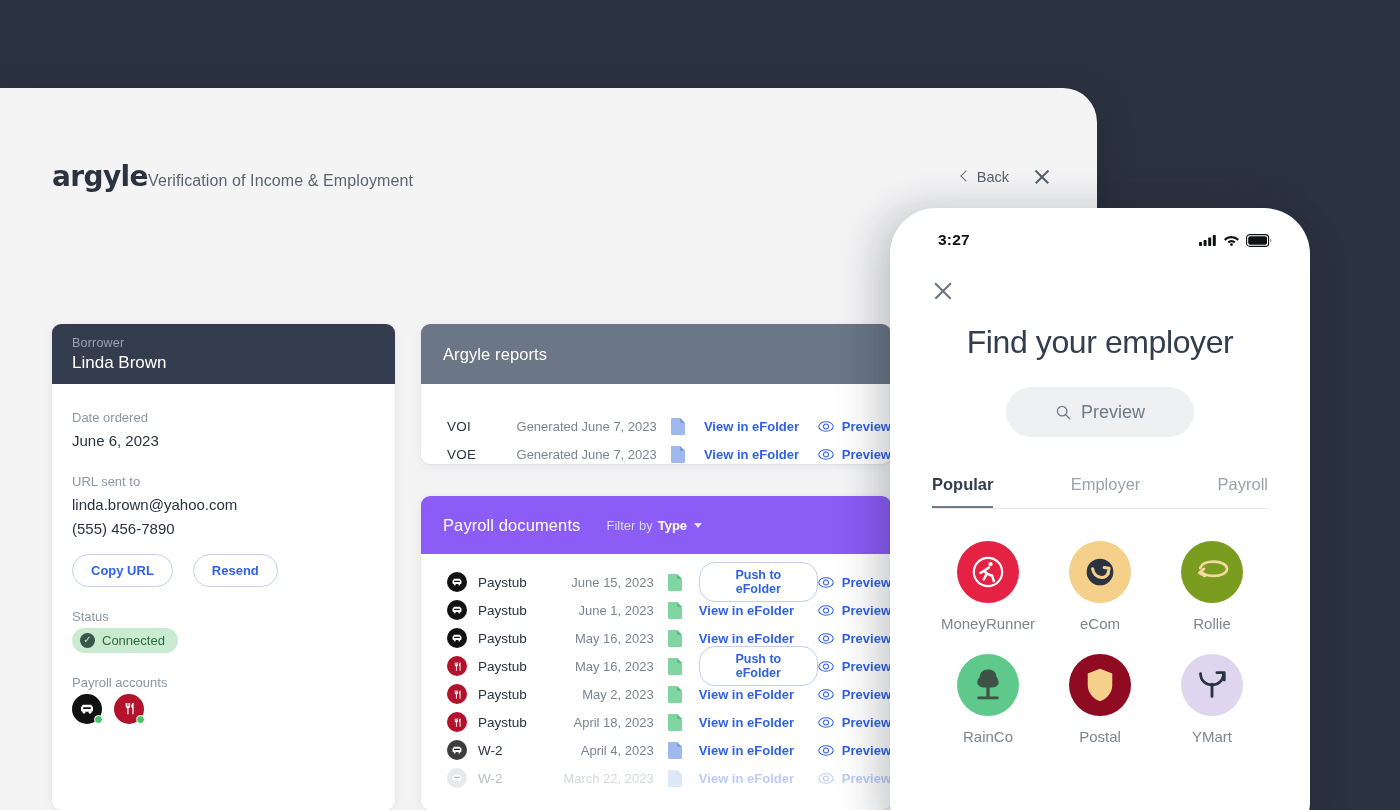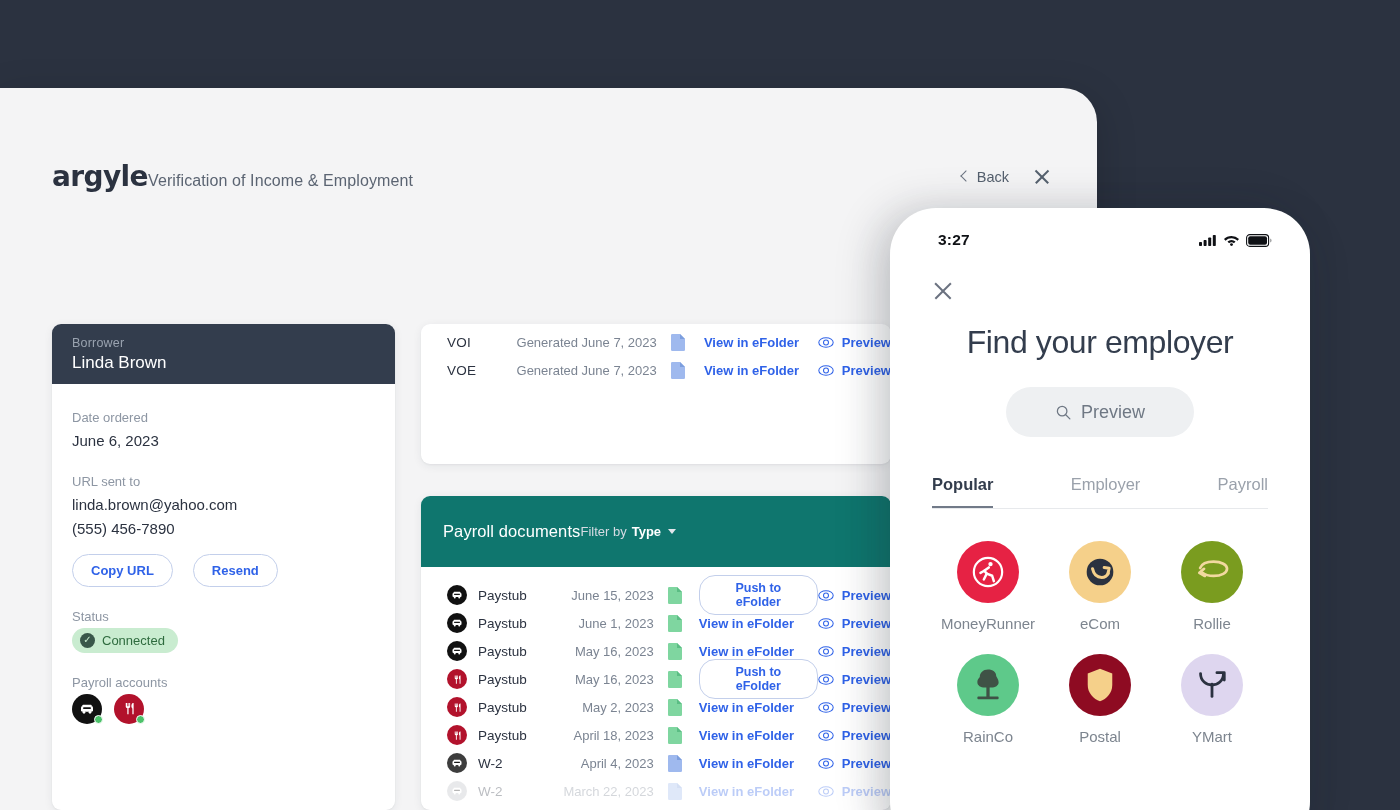--- a/index.html
+++ b/index.html
@@ -103,35 +103,35 @@
     border-radius: 50%; background: #4cc26a; border: 1.5px solid #fff;
   }
 
   
   #reports-card { left: 421px; top: 236px; width: 470px; height: 140px; }
   #reports-card .card-head { background: #6b7686; height: 60px; }
   .report-row, .doc-row {
     display: flex; align-items: center; height: 28px;
     font-size: 13.5px; padding: 0 0 0 26px;
   }
-  .report-rows { padding-top: 4px; }
+  .report-rows { padding-top: 28px; }
   .rep-name { width: 72px; color: #2b3240; font-size: 13.5px; letter-spacing: 0.2px; }
   .rep-date { width: 160px; color: #7b8492; font-size: 13px; }
   .doc-icon-cell { width: 34px; display: flex; align-items: center; }
   .link-cell { width: 118px; }
   .link {
     color: #2f62e8; font-size: 13px; font-weight: 600; cursor: pointer;
     text-decoration: none;
   }
   .preview-cell { display: flex; align-items: center; gap: 8px; cursor: pointer; }
   .preview-label { color: #2f62e8; font-size: 13px; font-weight: 600; }
 
   
   #payroll-card { left: 421px; top: 408px; width: 470px; height: 314px; }
-  #payroll-card .card-head { background: #0f766e; height: 71px; }
+  #payroll-card .card-head { background: #8b5cf6; height: 58px; gap: 26px; }
   .filter-by { display: flex; align-items: center; gap: 5px; font-size: 13px; color: #d6dbe3; cursor: pointer; }
   .filter-strong { color: #ffffff; font-weight: 600; }
   .caret-down {
     width: 0; height: 0; border-left: 4px solid transparent; border-right: 4px solid transparent;
     border-top: 5px solid #e2e6ec; margin-left: 2px;
   }
   .doc-rows { padding-top: 14px; }
   .doc-row { height: 28px; padding-left: 26px; }
   .doc-av { width: 20px; height: 20px; border-radius: 50%; display: flex; align-items: center; justify-content: center; margin-right: 11px; flex: 0 0 auto; }
   .doc-name { width: 84px; color: #2b3240; font-size: 13.5px; }
@@ -258,20 +258,23 @@
               </svg>
               <span class="dot"></span>
             </div>
           </div>
         </div>
 
       </div>
     </div>
 
     <div class="card" id="reports-card">
+      <div class="card-head">
+        <div class="card-head-title">Argyle reports</div>
+      </div>
       <div class="report-rows" id="report-rows">
             <div class="report-row">
               <div class="rep-name">VOI</div>
               <div class="rep-date">Generated June 7, 2023</div>
               <div class="doc-icon-cell">
                 <svg width="14" height="17" viewBox="0 0 14 17">
                   <path d="M0 1.2A1.2 1.2 0 0 1 1.2 0H9l5 5v10.8a1.2 1.2 0 0 1-1.2 1.2H1.2A1.2 1.2 0 0 1 0 15.8z" fill="#9fb9ee"></path>
                   <path d="M9 0l5 5H9z" fill="#7c9ede"></path>
                 </svg>
               </div>

